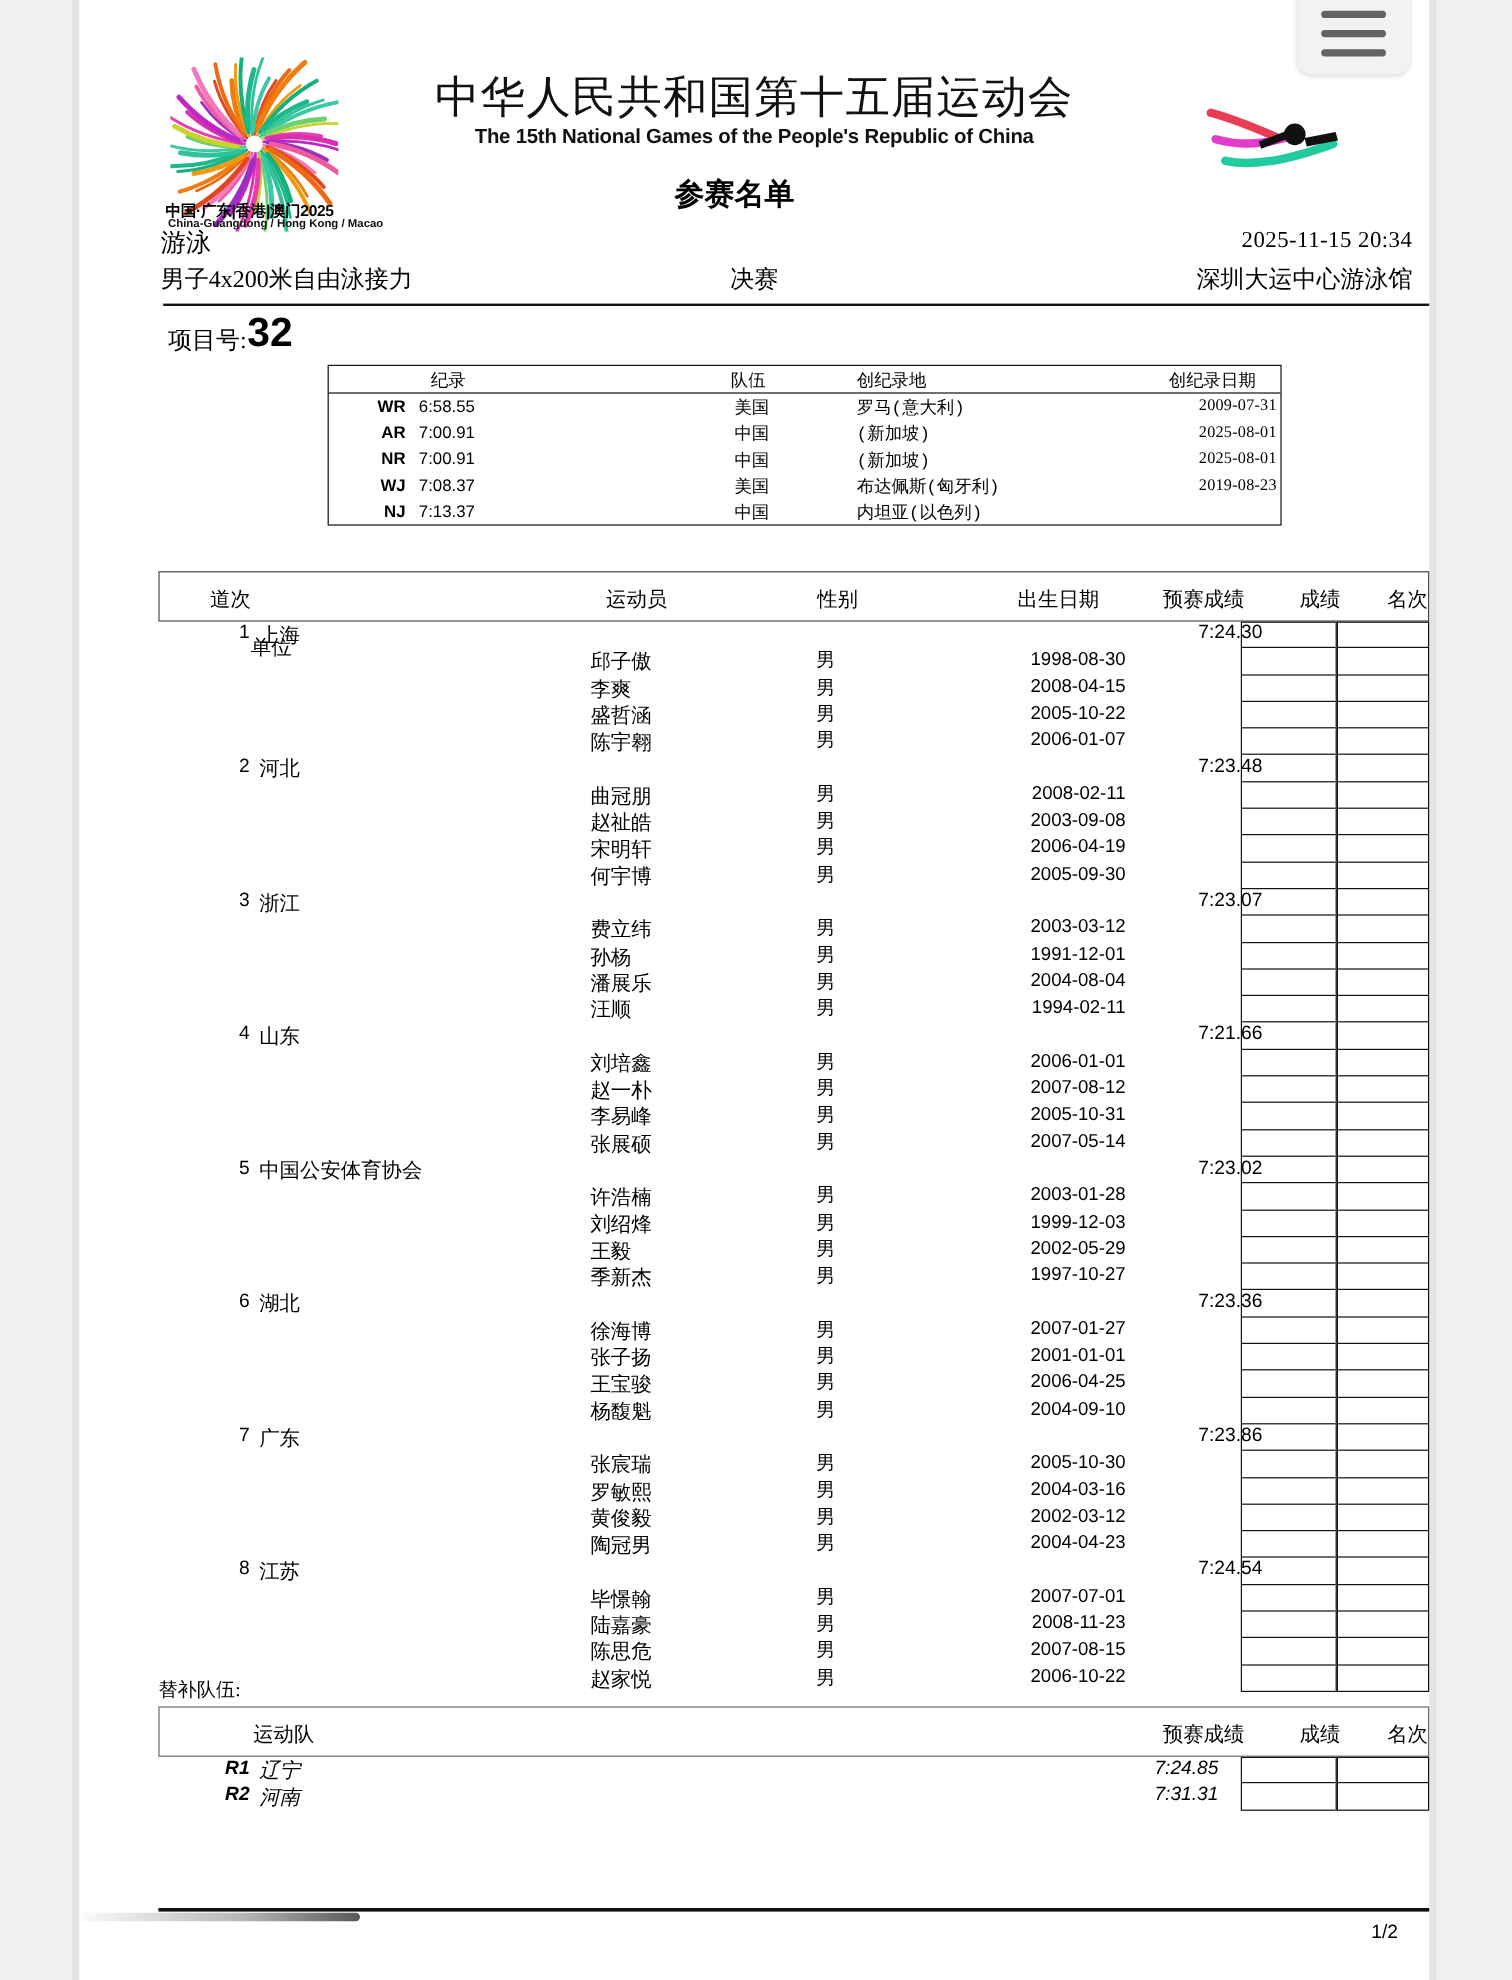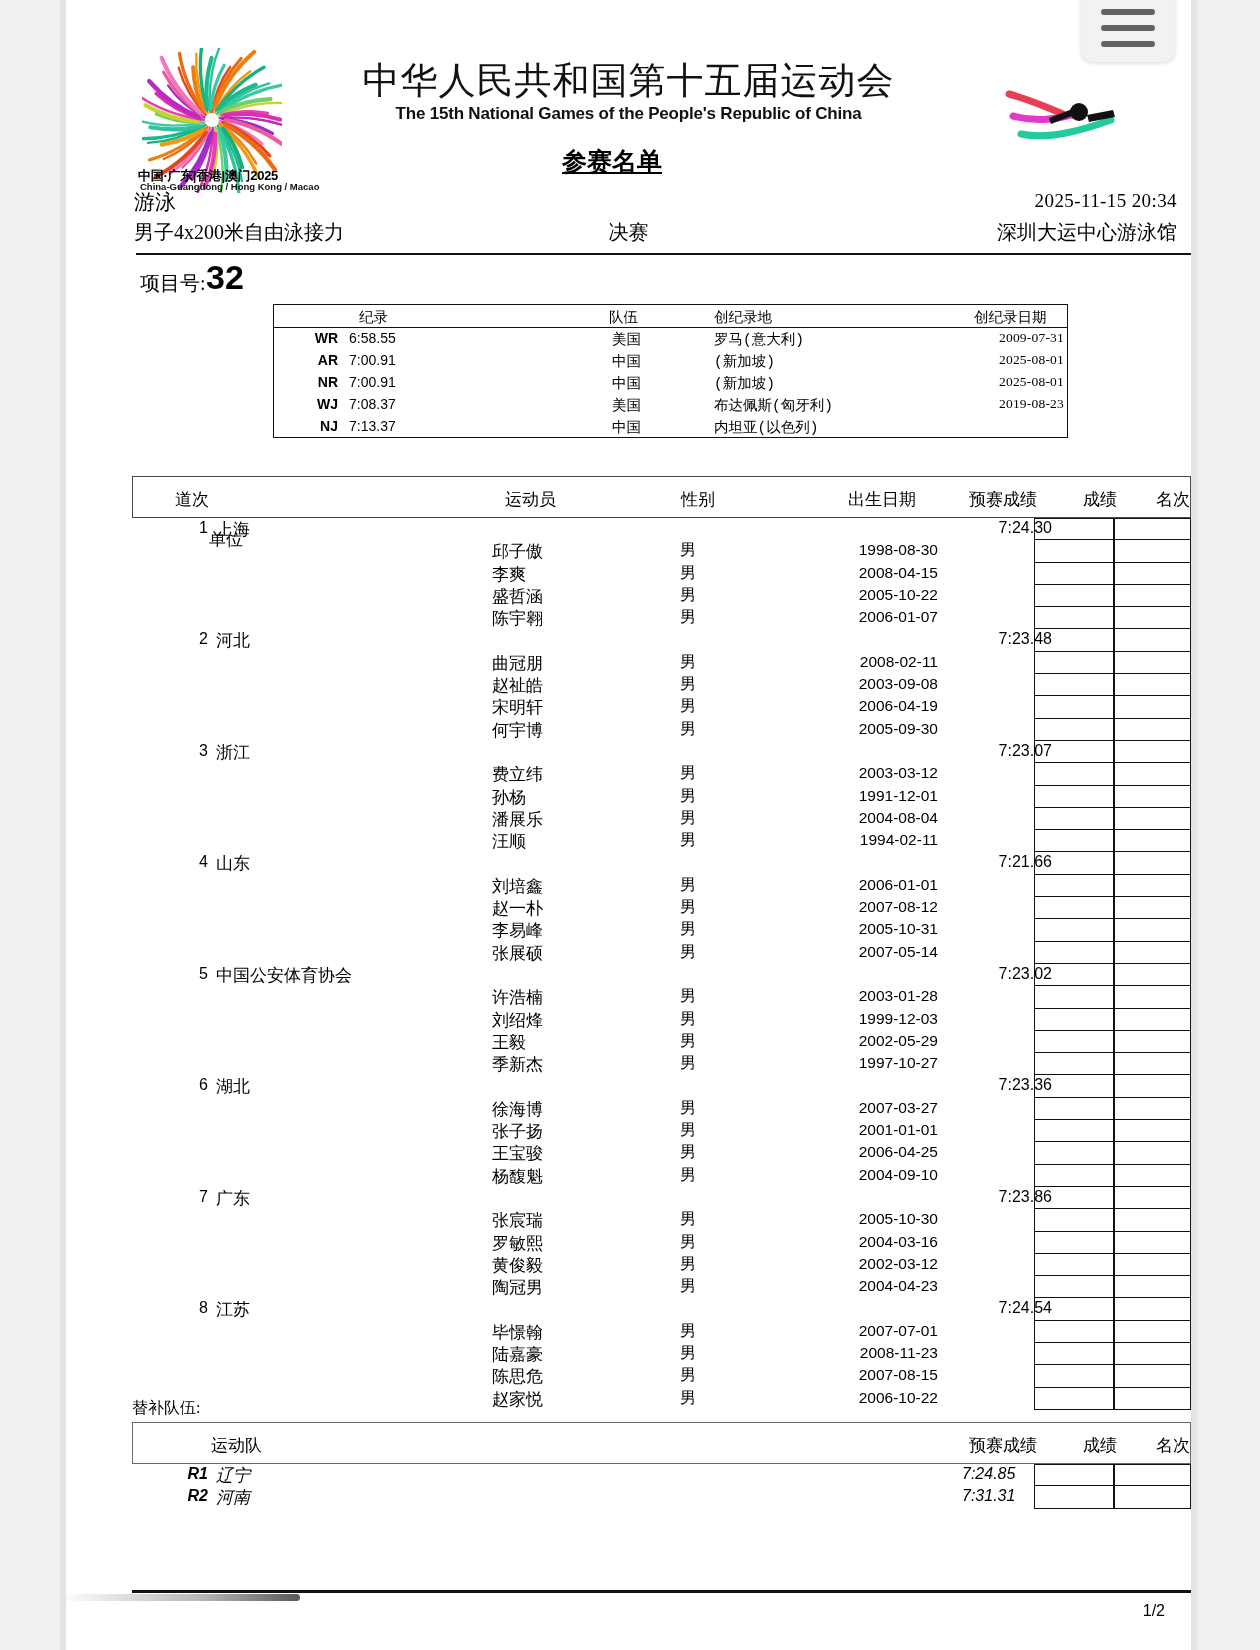--- a/index.html
+++ b/index.html
@@ -57,21 +57,21 @@
     font-family:"Liberation Sans", sans-serif;
     font-size:37px; font-weight:normal; letter-spacing:1px; color:#111;
   }
   .title-en {
     position:absolute; left:0; top:104px; width:1125px; text-align:center;
     font-family:"Liberation Sans", sans-serif;
     font-size:17px; font-weight:bold; color:#111; letter-spacing:-.2px;
   }
   .title-sub {
     position:absolute; left:0; top:145px; width:1092px; text-align:center;
-    font-size:25px; font-weight:bold; color:#000;text-decoration:underline;
+    font-size:25px; font-weight:bold; color:#000;
   }
 
   
   .swimmer { position:absolute; left:925px; top:70px; width:160px; height:76px;}
 
   
   .meta-sport { position:absolute; left:68px; top:188px; font-size:21px; }
   .meta-event { position:absolute; left:68px; top:219px; font-size:20px; }
   .meta-round { position:absolute; left:0; top:219px; width:1125px; text-align:center; font-size:20px;}
   .meta-datetime {
@@ -458,21 +458,21 @@
           <div class="dob">1997-10-27</div>
         </div>
         <div class="row">
           <div class="lane">6</div>
           <div class="unit">湖北</div>
           <div class="pre">7:23.36</div>
         </div>
         <div class="row">
           <div class="ath">徐海博</div>
           <div class="sex">男</div>
-          <div class="dob">2007-03-27</div>
+          <div class="dob">2007-01-27</div>
         </div>
         <div class="row">
           <div class="ath">张子扬</div>
           <div class="sex">男</div>
           <div class="dob">2001-01-01</div>
         </div>
         <div class="row">
           <div class="ath">王宝骏</div>
           <div class="sex">男</div>
           <div class="dob">2006-04-25</div>

